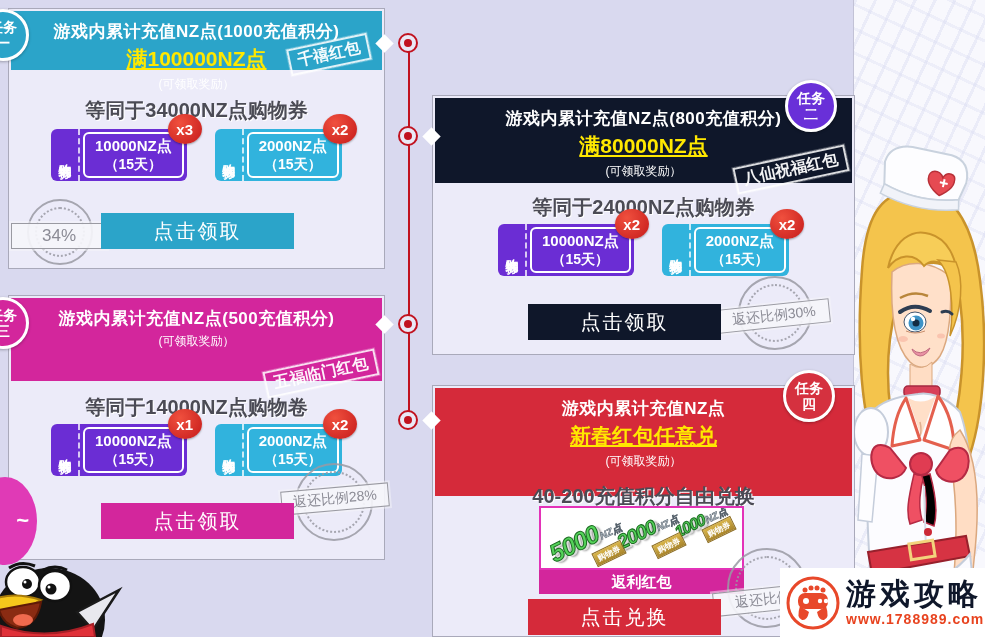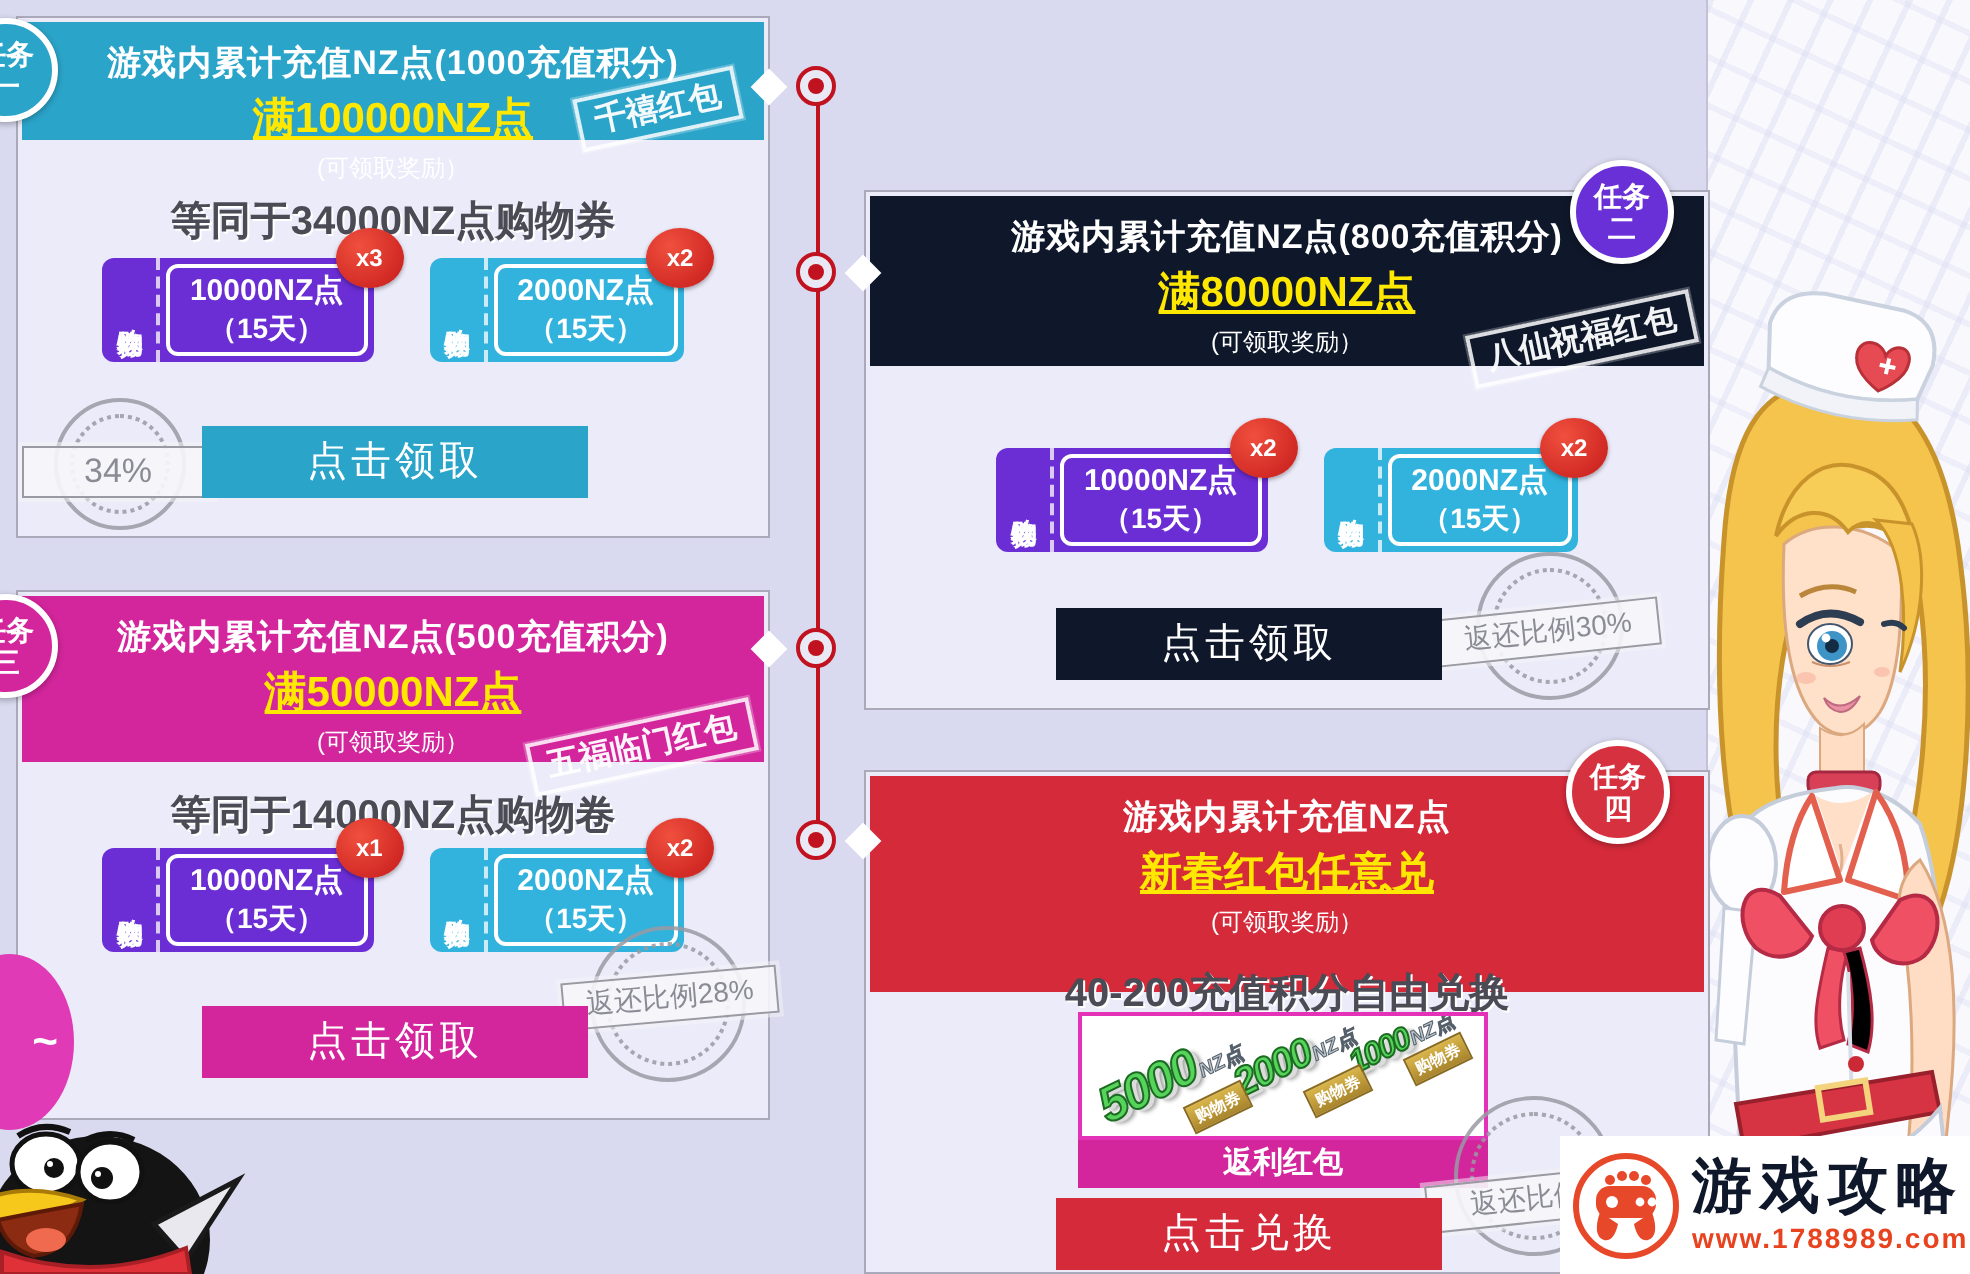--- a/index.html
+++ b/index.html
@@ -39,21 +39,21 @@
   .coupon { position:relative; display:flex; height:52px; border-radius:6px; color:#fff; }
   .coupon.purple { background:#6b2dd4; } .coupon.cyan { background:#31b3dd; }
   .stub { width:29px; display:flex; align-items:center; justify-content:center;
     writing-mode:vertical-rl; text-orientation:upright; font-size:13px; font-weight:bold;
     border-right:2px dashed rgba(255,255,255,.75); border-radius:6px 0 0 6px; letter-spacing:1px; }
   .cbody { margin:3px; border:2px solid #ffffff; border-radius:6px; padding:3px 10px;
     display:flex; flex-direction:column; justify-content:center; text-align:center; }
   .cv { font-size:15px; font-weight:bold; line-height:1.25; }
   .cd { font-size:14px; font-weight:bold; line-height:1.2; }
   .cnt { position:absolute; top:-15px; right:-15px; width:34px; height:30px; border-radius:50%;
-    background:radial-gradient(circle at 35% 30%, #f0503e, #c51a1a); color:#fff; font-size:12px;
+    background:radial-gradient(circle at 35% 30%, #f0503e, #c51a1a); color:#fff; font-size:15px;
     font-weight:bold; display:flex; align-items:center; justify-content:center; box-shadow:0 1px 2px rgba(0,0,0,.35); }
 
   
   .seal { position:absolute; z-index:5; }
   .seal .ring { position:absolute; border:2px solid #9a9aa4; border-radius:50%; opacity:.85; }
   .seal .ring::before { content:""; position:absolute; inset:6px; border:2px dotted #9a9aa4; border-radius:50%; }
   .seal .banner { position:absolute; background:rgba(245,245,250,.92); border:1px solid #9a9aa2;
     color:#8b8b95; text-align:center; padding:2px 4px; white-space:nowrap; box-shadow:0 0 0 2px rgba(245,245,250,.5); }
 
   .claim { position:absolute; width:193px; height:36px; line-height:36px; text-align:center;
@@ -189,20 +189,21 @@
     <button class="claim c1" style="left:92px; top:204px;">点击领取</button>
   </div>
 
   <div class="card" style="left:432px; top:95px; width:423px; height:260px;">
     <div class="hdr c2" style="height:85px;">
       <div class="t1">游戏内累计充值NZ点(800充值积分)</div>
       <div class="t2">满80000NZ点</div>
       <div class="t3">(可领取奖励）</div>
       <div class="corner-stamp" style="right:4px; bottom:0;">八仙祝福红包</div>
     </div>
+    <div class="equiv" style="top:98px;">等同于24000NZ点购物券</div>
     <div class="coupons" style="top:128px;">
       <div class="coupon purple">
         <div class="stub">购物券</div>
         <div class="cbody">
           <div class="cv">10000NZ点</div>
           <div class="cd">（15天）</div>
         </div>
         <div class="cnt">x2</div>
       </div>
       <div class="coupon cyan">
@@ -217,21 +218,20 @@
     <div class="seal" style="left:285px; top:180px; width:130px; height:76px;">
       <div class="ring" style="left:20px; top:0; width:74px; height:74px;"></div>
       <div class="banner" style="left:0; top:28px; width:112px; font-size:14px; transform:rotate(-6deg);">返还比例30%</div>
     </div>
     <button class="claim c2" style="left:95px; top:208px;">点击领取</button>
   </div>
 
   <div class="card" style="left:8px; top:295px; width:377px; height:265px;">
     <div class="hdr c3" style="height:83px;">
       <div class="t1">游戏内累计充值NZ点(500充值积分)</div>
-      <div class="t2">满50000NZ点</div>
       <div class="t3">(可领取奖励）</div>
       <div class="corner-stamp" style="right:4px; bottom:-6px;">五福临门红包</div>
     </div>
     <div class="equiv" style="top:98px;">等同于14000NZ点购物卷</div>
     <div class="coupons" style="top:128px;">
       <div class="coupon purple">
         <div class="stub">购物券</div>
         <div class="cbody">
           <div class="cv">10000NZ点</div>
           <div class="cd">（15天）</div>

